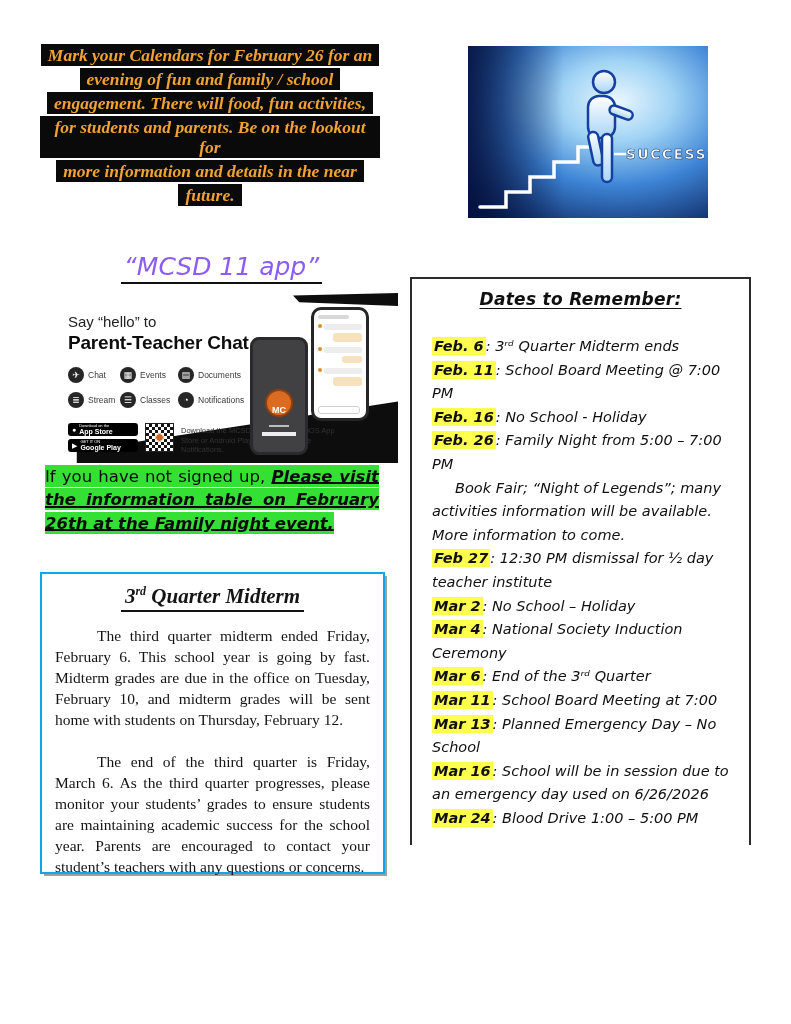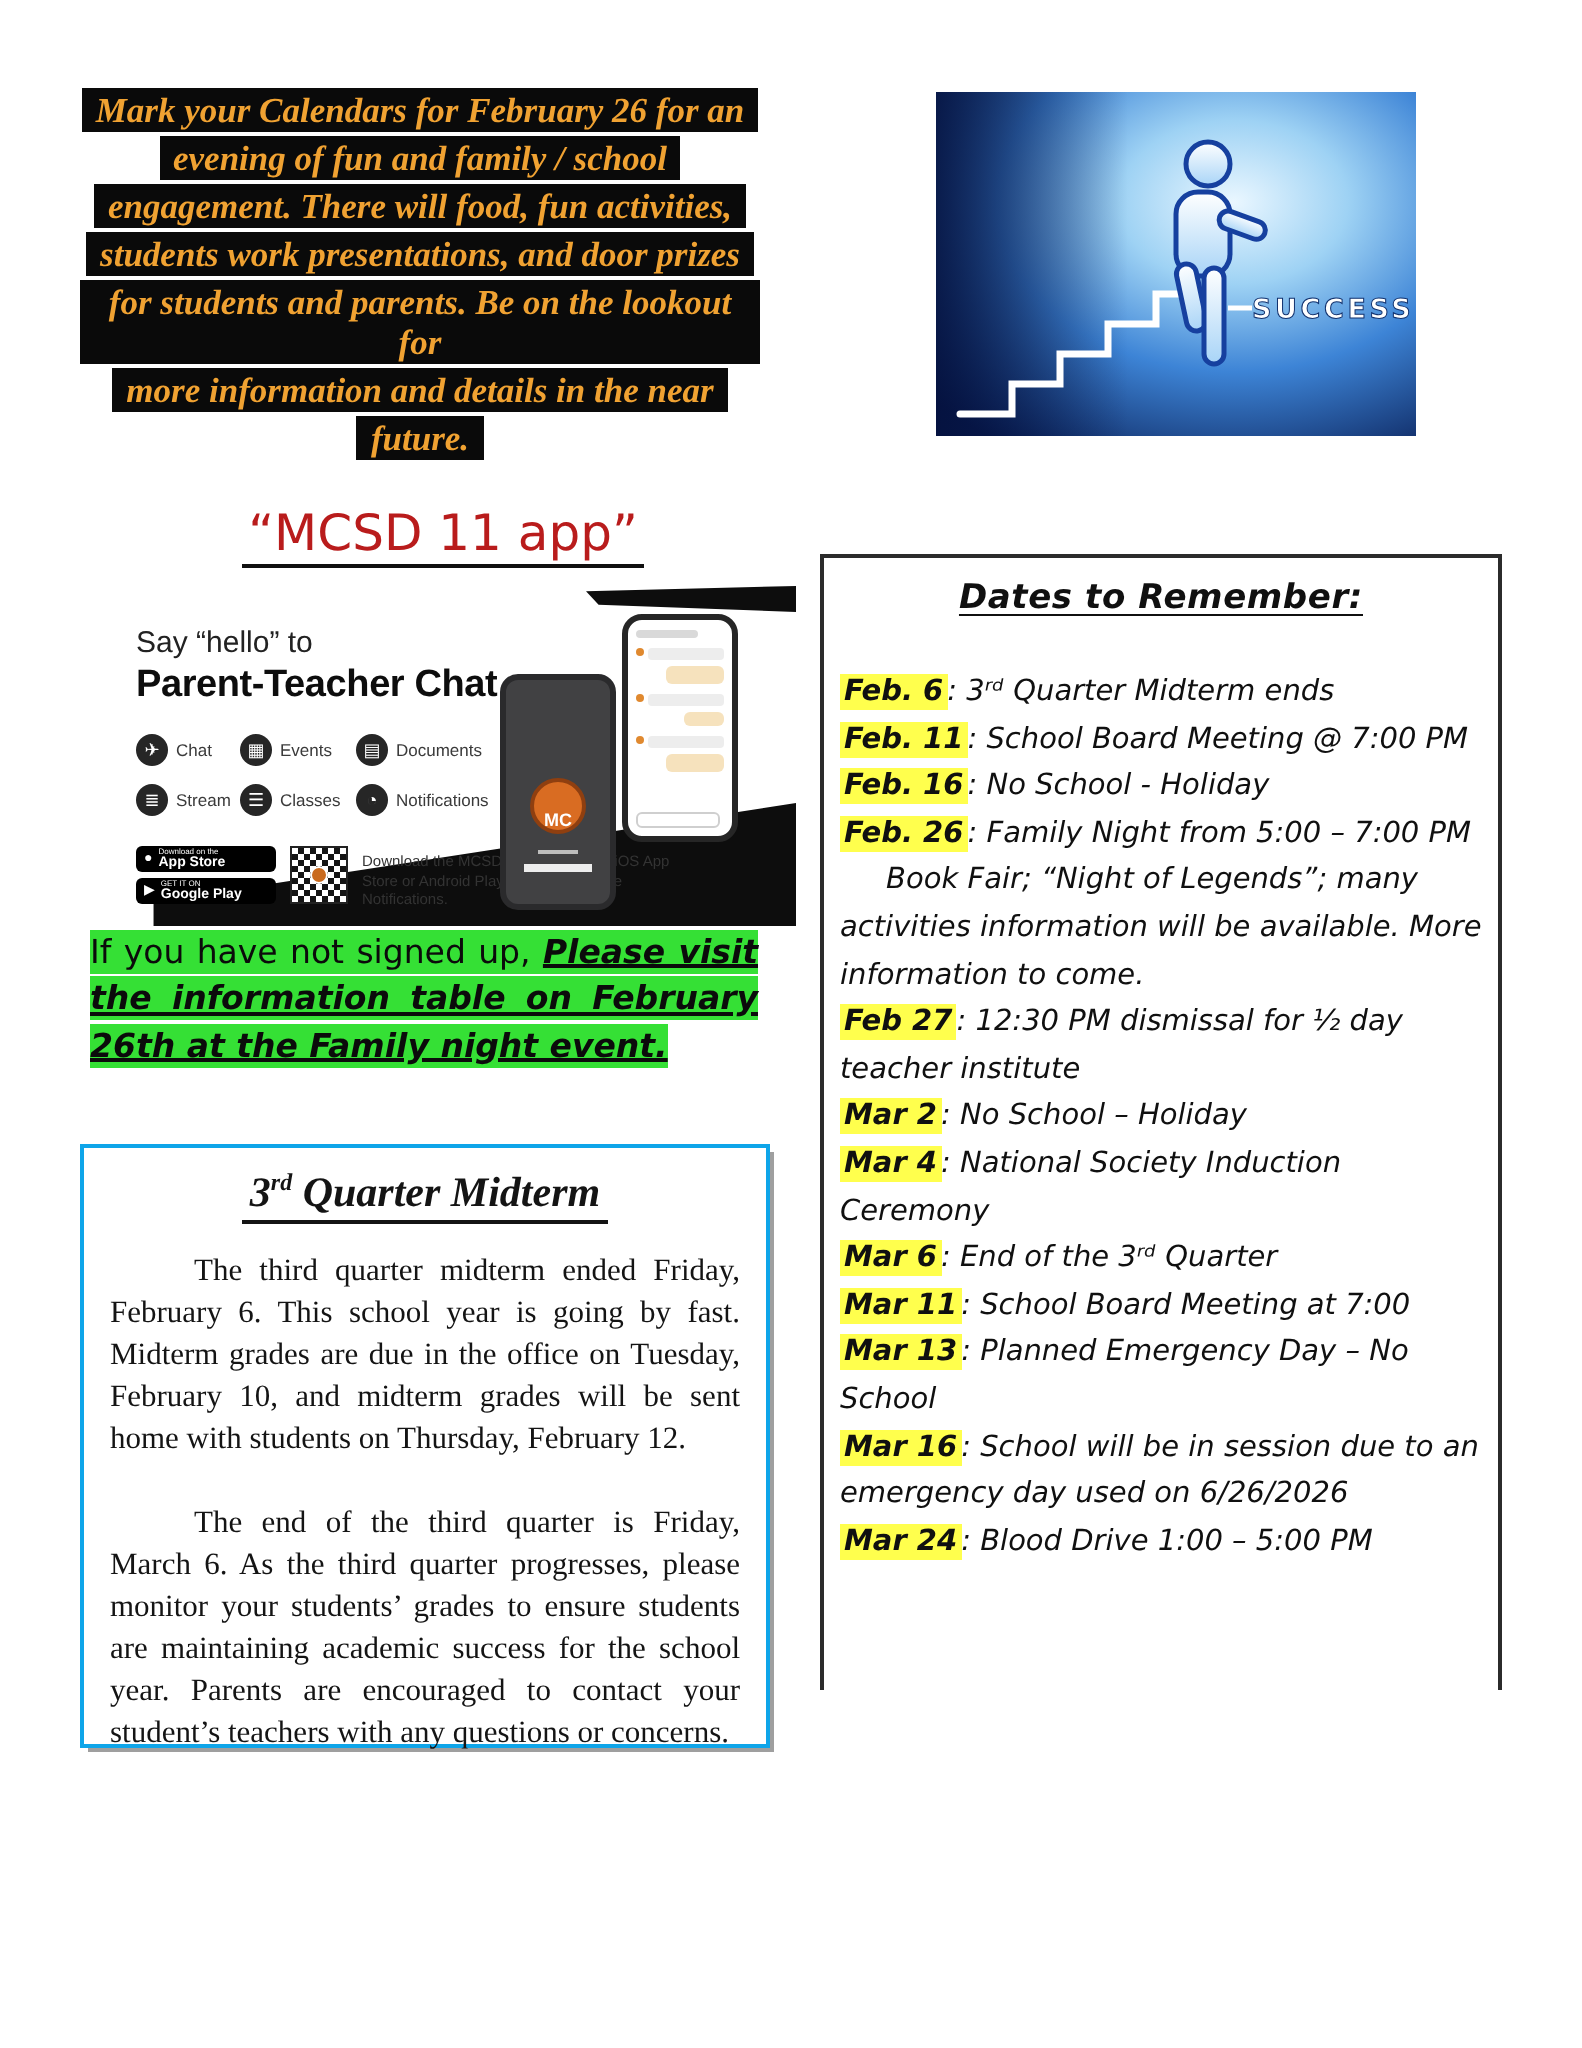--- a/index.html
+++ b/index.html
@@ -11,22 +11,22 @@
   .ann-line{display:block;margin-bottom:2px;}
   .ann-text{display:inline-block;background:#0a0a0a;color:#f0a232;
             font-family:"Liberation Serif",serif;font-weight:bold;font-style:italic;
             font-size:17.5px;line-height:20px;padding:1px 7px;}
 
   
   .success{position:absolute;left:468px;top:46px;width:240px;height:172px;margin:0;}
 
   
   .app-title{position:absolute;left:45px;top:252px;width:353px;margin:0;text-align:center;
-             font-family:"DejaVu Sans",sans-serif;font-weight:500;
-             font-size:25px;color:#b91c1c;}
+             font-family:"DejaVu Sans",sans-serif;font-style:italic;font-weight:500;
+             font-size:25px;color:#8b5cf6;}
   .app-title .u{border-bottom:2px solid #101010;padding:0 3px 1px;}
 
   
   .promo{position:absolute;left:45px;top:293px;width:353px;height:170px;background:#fff;}
   .banner-shape{position:absolute;right:0;top:0;width:105px;height:13px;background:#0d0d0d;
                 clip-path:polygon(0 20%,100% 0,100% 100%,6% 72%);}
   .platform-shape{position:absolute;left:0;bottom:0;width:100%;height:75px;background:#0d0d0d;
                 clip-path:polygon(9% 84%,100% 18%,100% 100%,9% 100%);}
   .promo-left{position:relative;padding:20px 0 0 23px;width:220px;z-index:1;}
   .say{font-size:15px;color:#222;}
@@ -70,21 +70,21 @@
 
   
   .signup{position:absolute;left:45px;top:464px;width:334px;margin:0;text-align:justify;
           font-family:"DejaVu Sans",sans-serif;font-size:16.5px;line-height:23.5px;color:#0b0b0b;}
   .s-normal,.s-emph{background:#35e035;padding:1.5px 0;
           -webkit-box-decoration-break:clone;box-decoration-break:clone;}
   .s-emph{font-weight:bold;font-style:italic;text-decoration:underline;text-decoration-thickness:2px;}
 
   
   .dates{position:absolute;left:410px;top:277px;width:341px;height:568px;box-sizing:border-box;
-         border:2.5px solid #2b2b2b;border-bottom:none;padding:8px 8px 0;
+         border:2.5px solid #2b2b2b;border-bottom:none;padding:8px 20px 0;
          font-family:"DejaVu Sans",sans-serif;font-style:italic;color:#101010;}
   .dates-title{margin:2px 0 0;text-align:center;font-size:17px;font-weight:bold;
          text-decoration:underline;text-underline-offset:3px;letter-spacing:.3px;}
   .entries{margin-top:26px;}
   .entry{margin:0;font-size:14.5px;line-height:23.6px;}
   .date-chip{font-weight:bold;background:#ffff4d;padding:1px 2px;}
   .e-text{white-space:pre-wrap;}
 
   
   .midterm{position:absolute;left:40px;top:572px;width:345px;height:302px;box-sizing:border-box;
@@ -99,21 +99,20 @@
 </style>
 </head>
 <body>
 
 <div class="page">
 
   <section class="ann">
       <span class="ann-line"><span class="ann-text">Mark your Calendars for February 26 for an</span></span>
       <span class="ann-line"><span class="ann-text">evening of fun and family / school</span></span>
       <span class="ann-line"><span class="ann-text">engagement. There will food, fun activities,</span></span>
-      <span class="ann-line"><span class="ann-text">students work presentations, and door prizes</span></span>
       <span class="ann-line"><span class="ann-text">for students and parents.  Be on the lookout for</span></span>
       <span class="ann-line"><span class="ann-text">more information and details in the near</span></span>
       <span class="ann-line"><span class="ann-text">future.</span></span>
     </section>
 
   <figure class="success">
     <svg width="240" height="172" viewBox="0 0 240 172">
       <defs>
         <radialGradient id="bgG" cx="62%" cy="32%" r="85%">
           <stop offset="0" stop-color="#eaf7ff"></stop>

